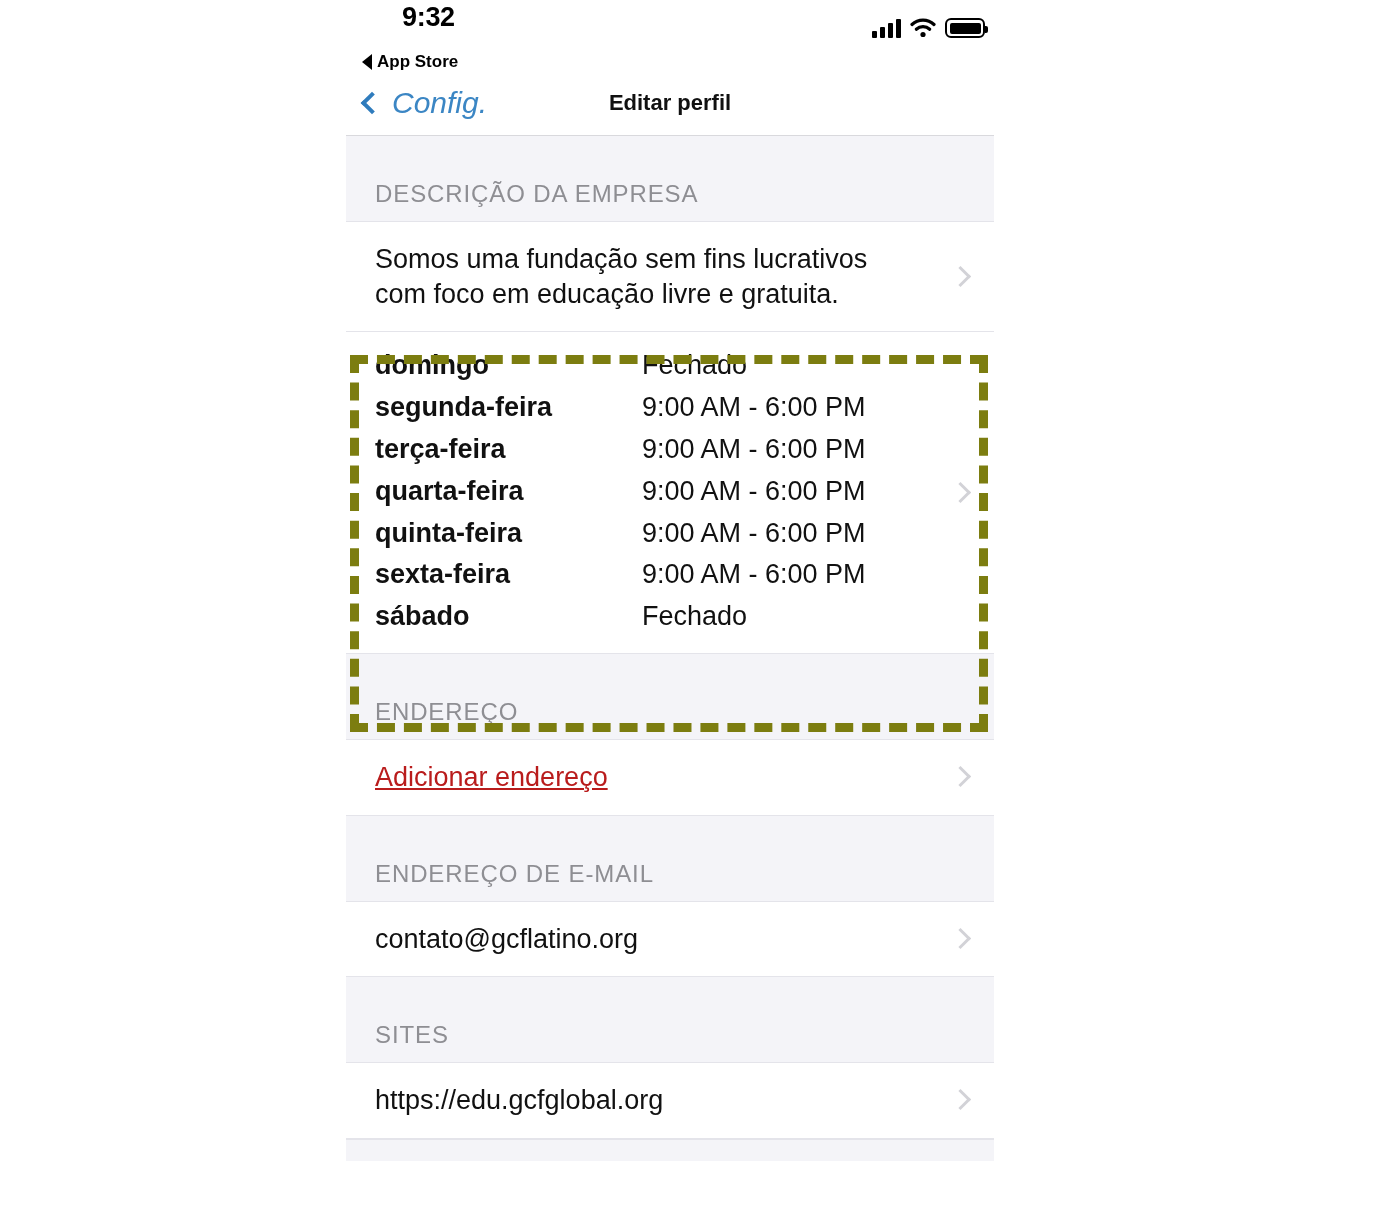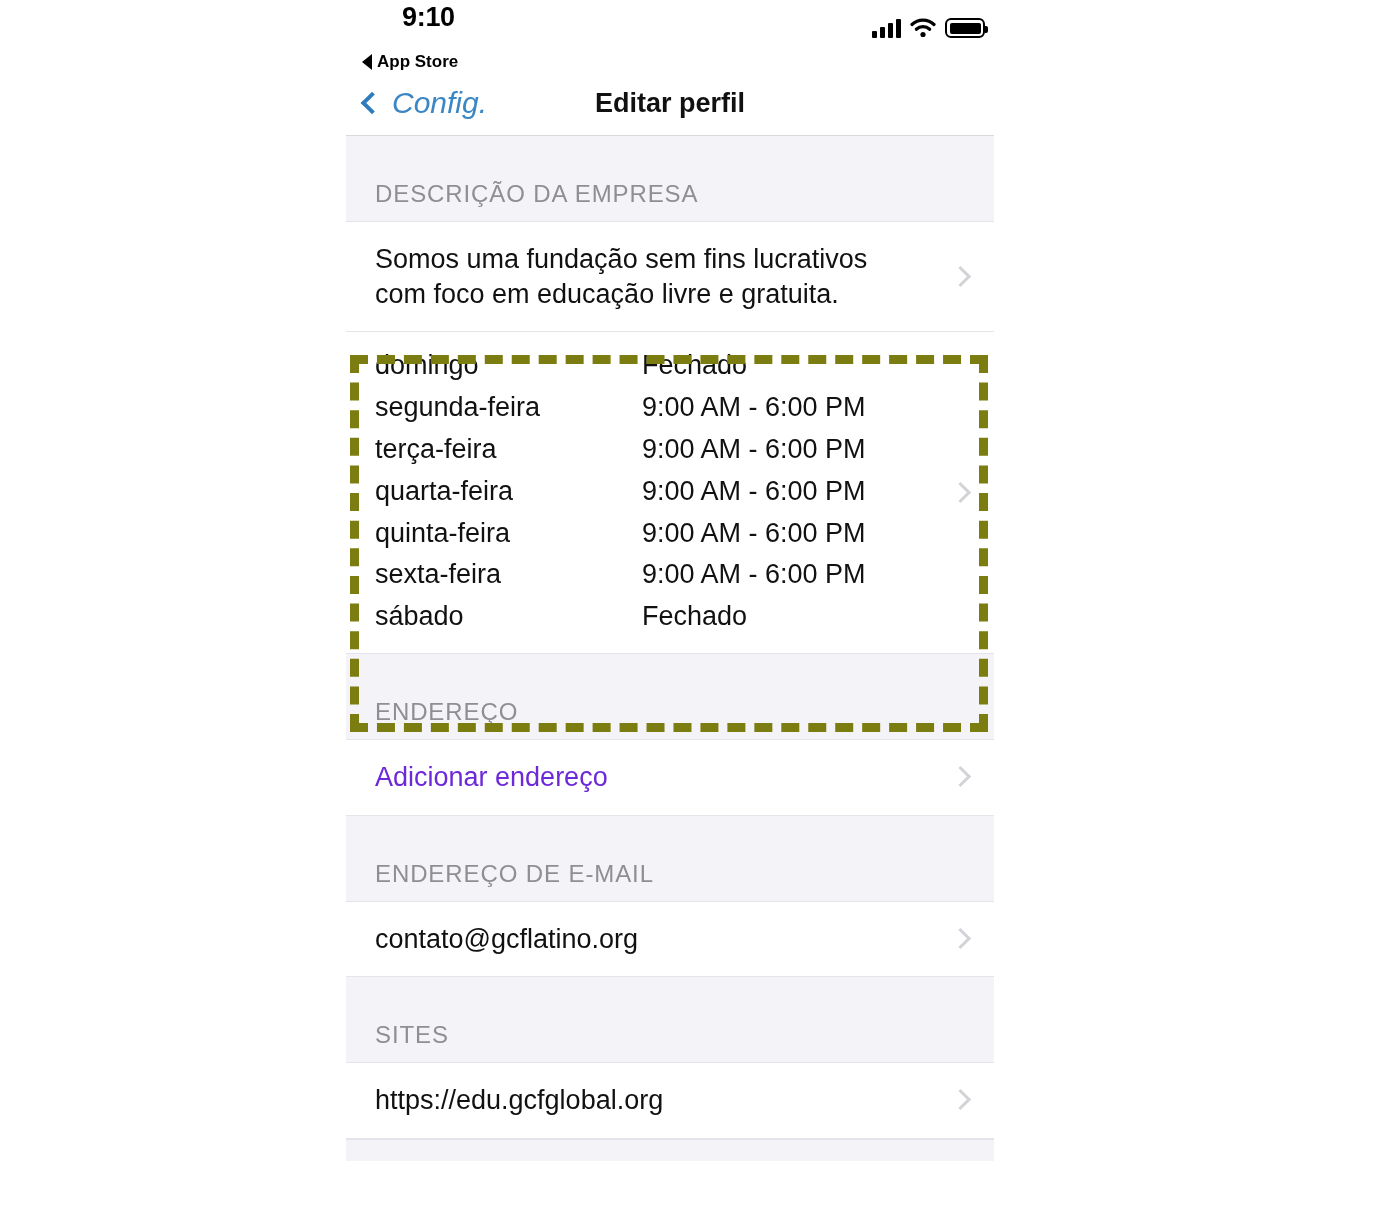--- a/index.html
+++ b/index.html
@@ -126,21 +126,21 @@
     border-bottom: 4px solid #2f7cbd;
     transform: rotate(45deg);
     margin-top: 1px;
   }
   .nav-title {
     position: absolute;
     left: 0; right: 0;
     top: 50%;
     transform: translateY(-50%);
     text-align: center;
-    font-size: 27px;
+    font-size: 22px;
     font-weight: 700;
     color: #111111;
   }
 
   
   .list { background: #ffffff; }
 
   .section-header {
     background: #f4f4f8;
     padding: 44px 29px 13px 29px;
@@ -159,21 +159,21 @@
     display: flex;
     align-items: center;
     border-bottom: 1px solid #e4e4ea;
     cursor: pointer;
   }
   .row-text {
     font-size: 27px;
     color: #111111;
     line-height: 1.28;
   }
-  .row-text.placeholder { color: #6d28d9; }
+  .row-text.placeholder { color: #b91c1c; text-decoration: underline; }
 
   .chev-right {
     position: absolute;
     right: 26px;
     top: 50%;
     margin-top: -8px;
     width: 15px; height: 15px;
     border-top: 3px solid #d2d2d7;
     border-right: 3px solid #d2d2d7;
     transform: rotate(45deg);
@@ -183,21 +183,21 @@
   .hours-row { padding: 18px 70px 20px 29px; display: block; }
   .hours-table { width: 100%; border-collapse: collapse; }
   .hours-table td {
     font-size: 27px;
     color: #111111;
     padding: 0 0 10px 0;
     line-height: 1.18;
     vertical-align: top;
   }
   .hours-table tr:last-child td { padding-bottom: 0; }
-  .hours-table td.day { width: 267px; }
+  .hours-table td.day { width: 267px; font-weight: bold; }
 
   
   .highlight {
     position: absolute;
     left: 350px;
     top: 355px;
     width: 638px;
     height: 377px;
     border: 9px dashed #7c7d10;
     pointer-events: none;
@@ -206,21 +206,21 @@
 
   .bottom-gap { background: #f4f4f8; height: 22px; border-top: 1px solid #e4e4ea; }
 </style>
 </head>
 <body>
 
 <div class="page">
   <div class="phone">
 
     <div class="statusbar">
-      <div class="status-time">9:10</div>
+      <div class="status-time">9:32</div>
       <div class="status-appstore">
         <span class="back-tri"></span>
         <span>App Store</span>
       </div>
       <div class="status-right">
         <span class="bars">
             <i></i>
             <i></i>
             <i></i>
             <i></i>

